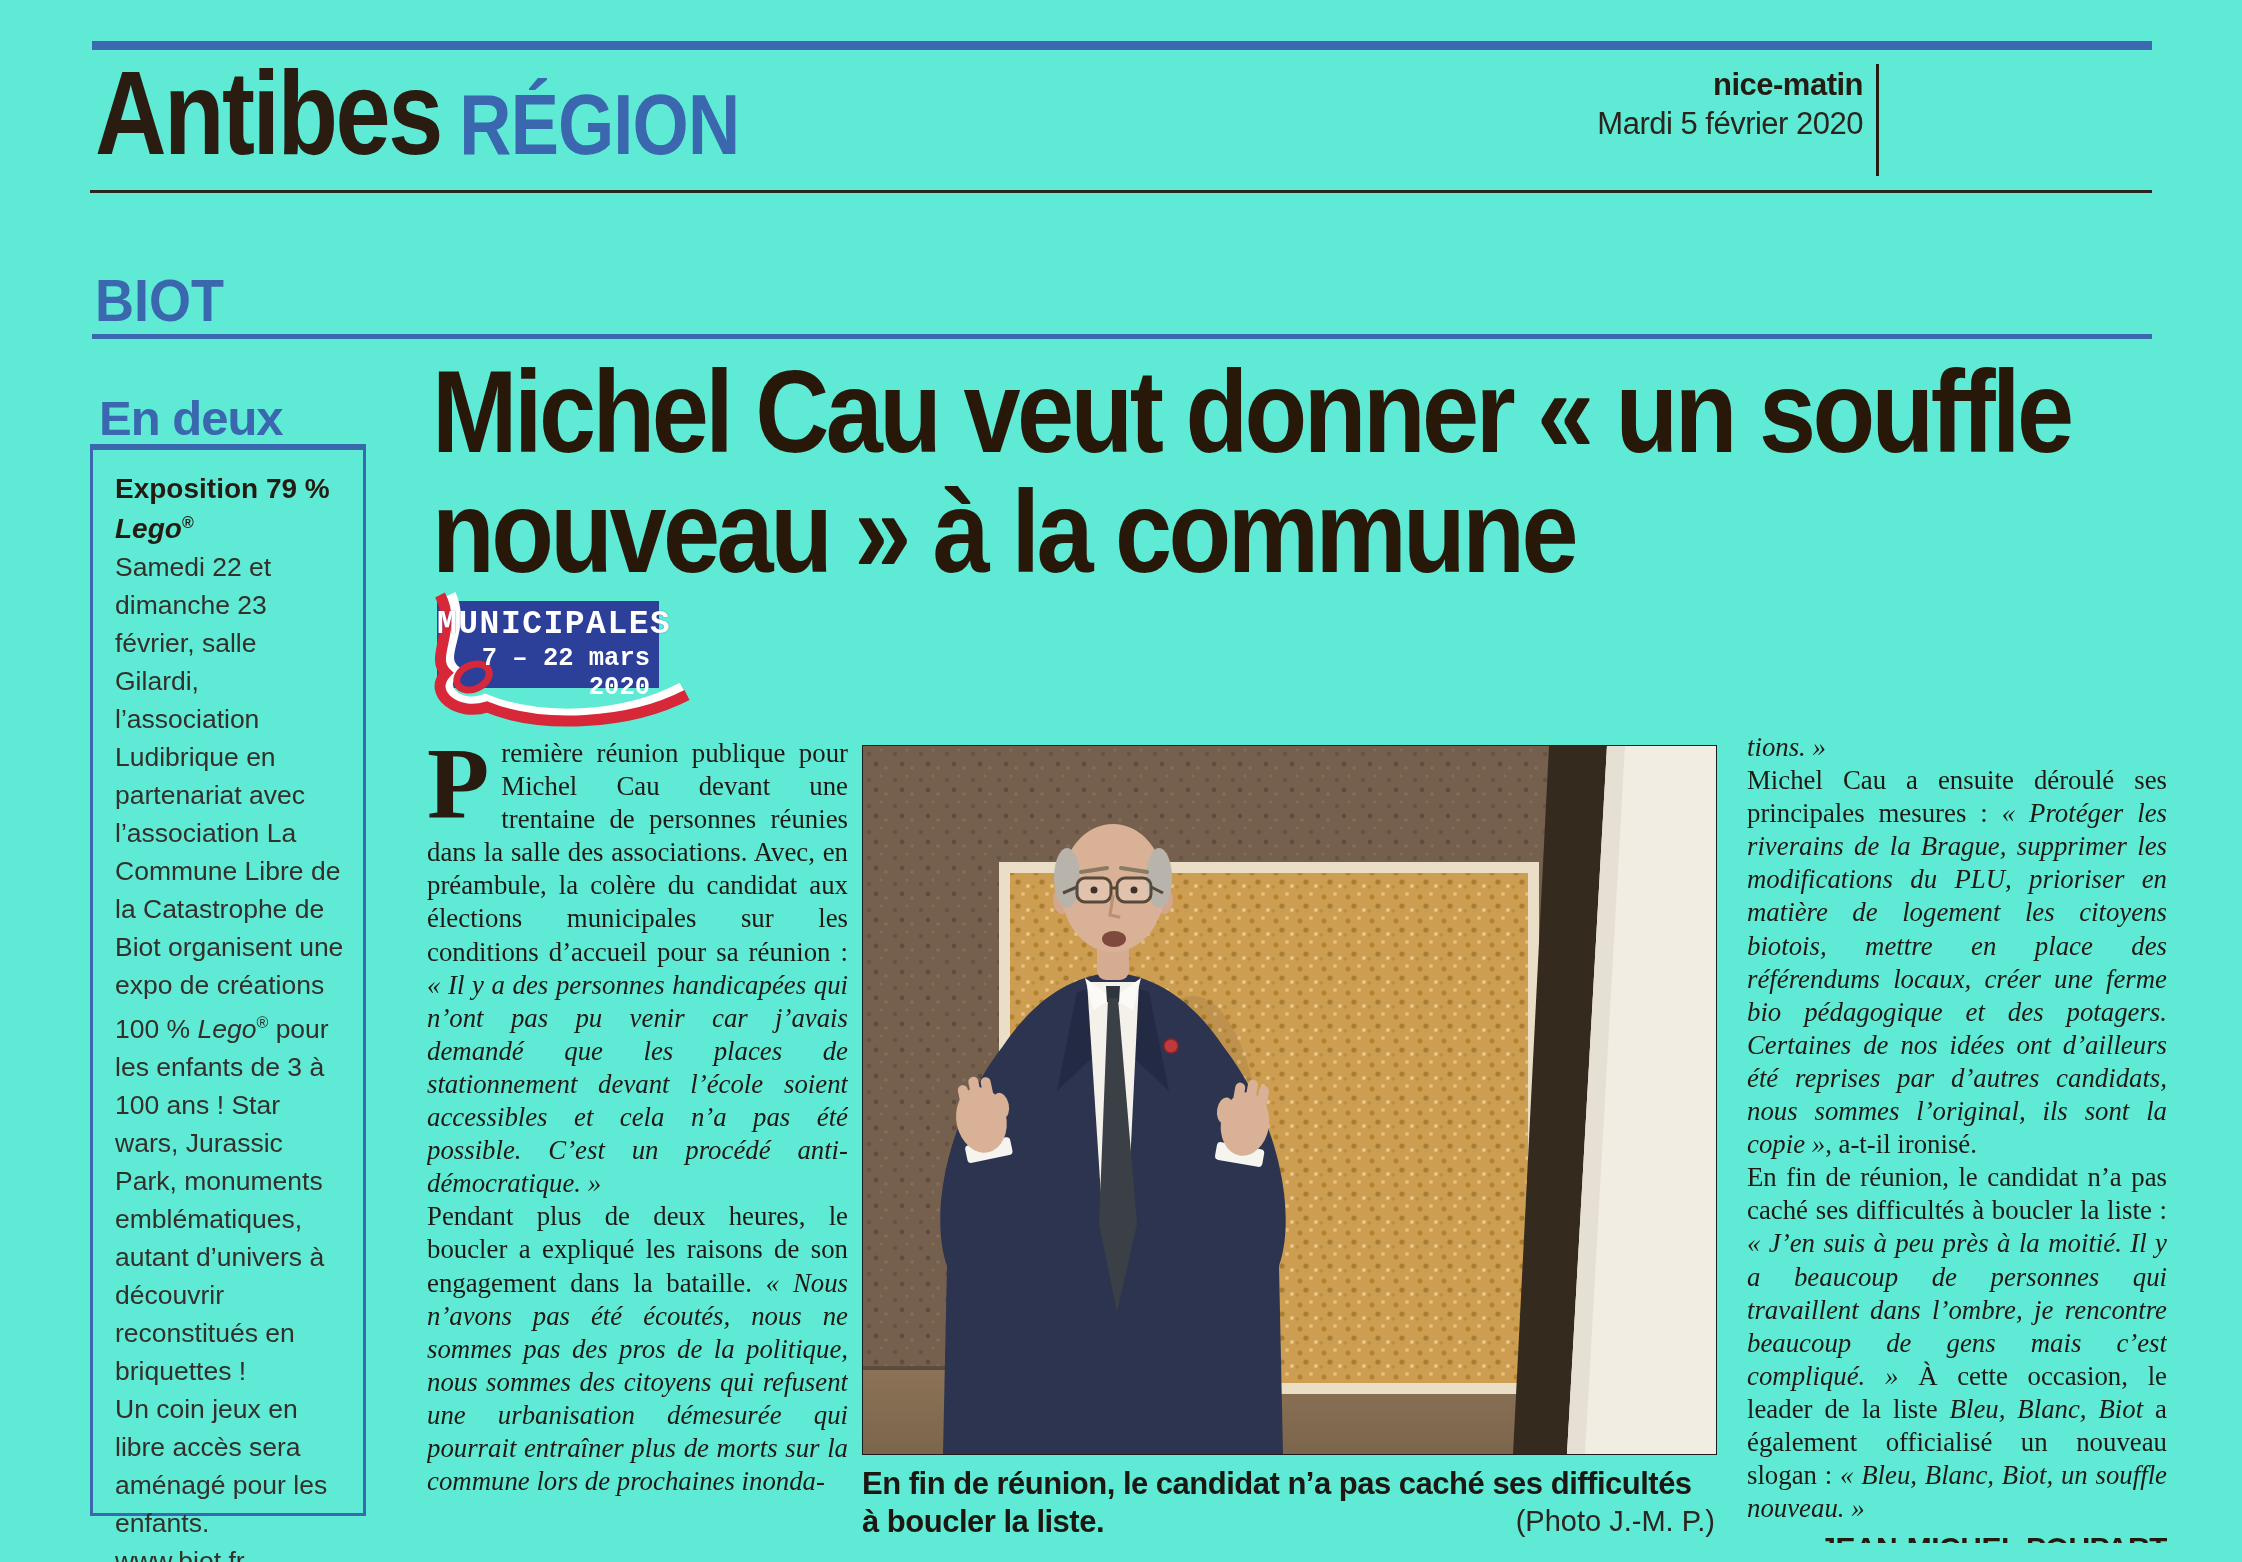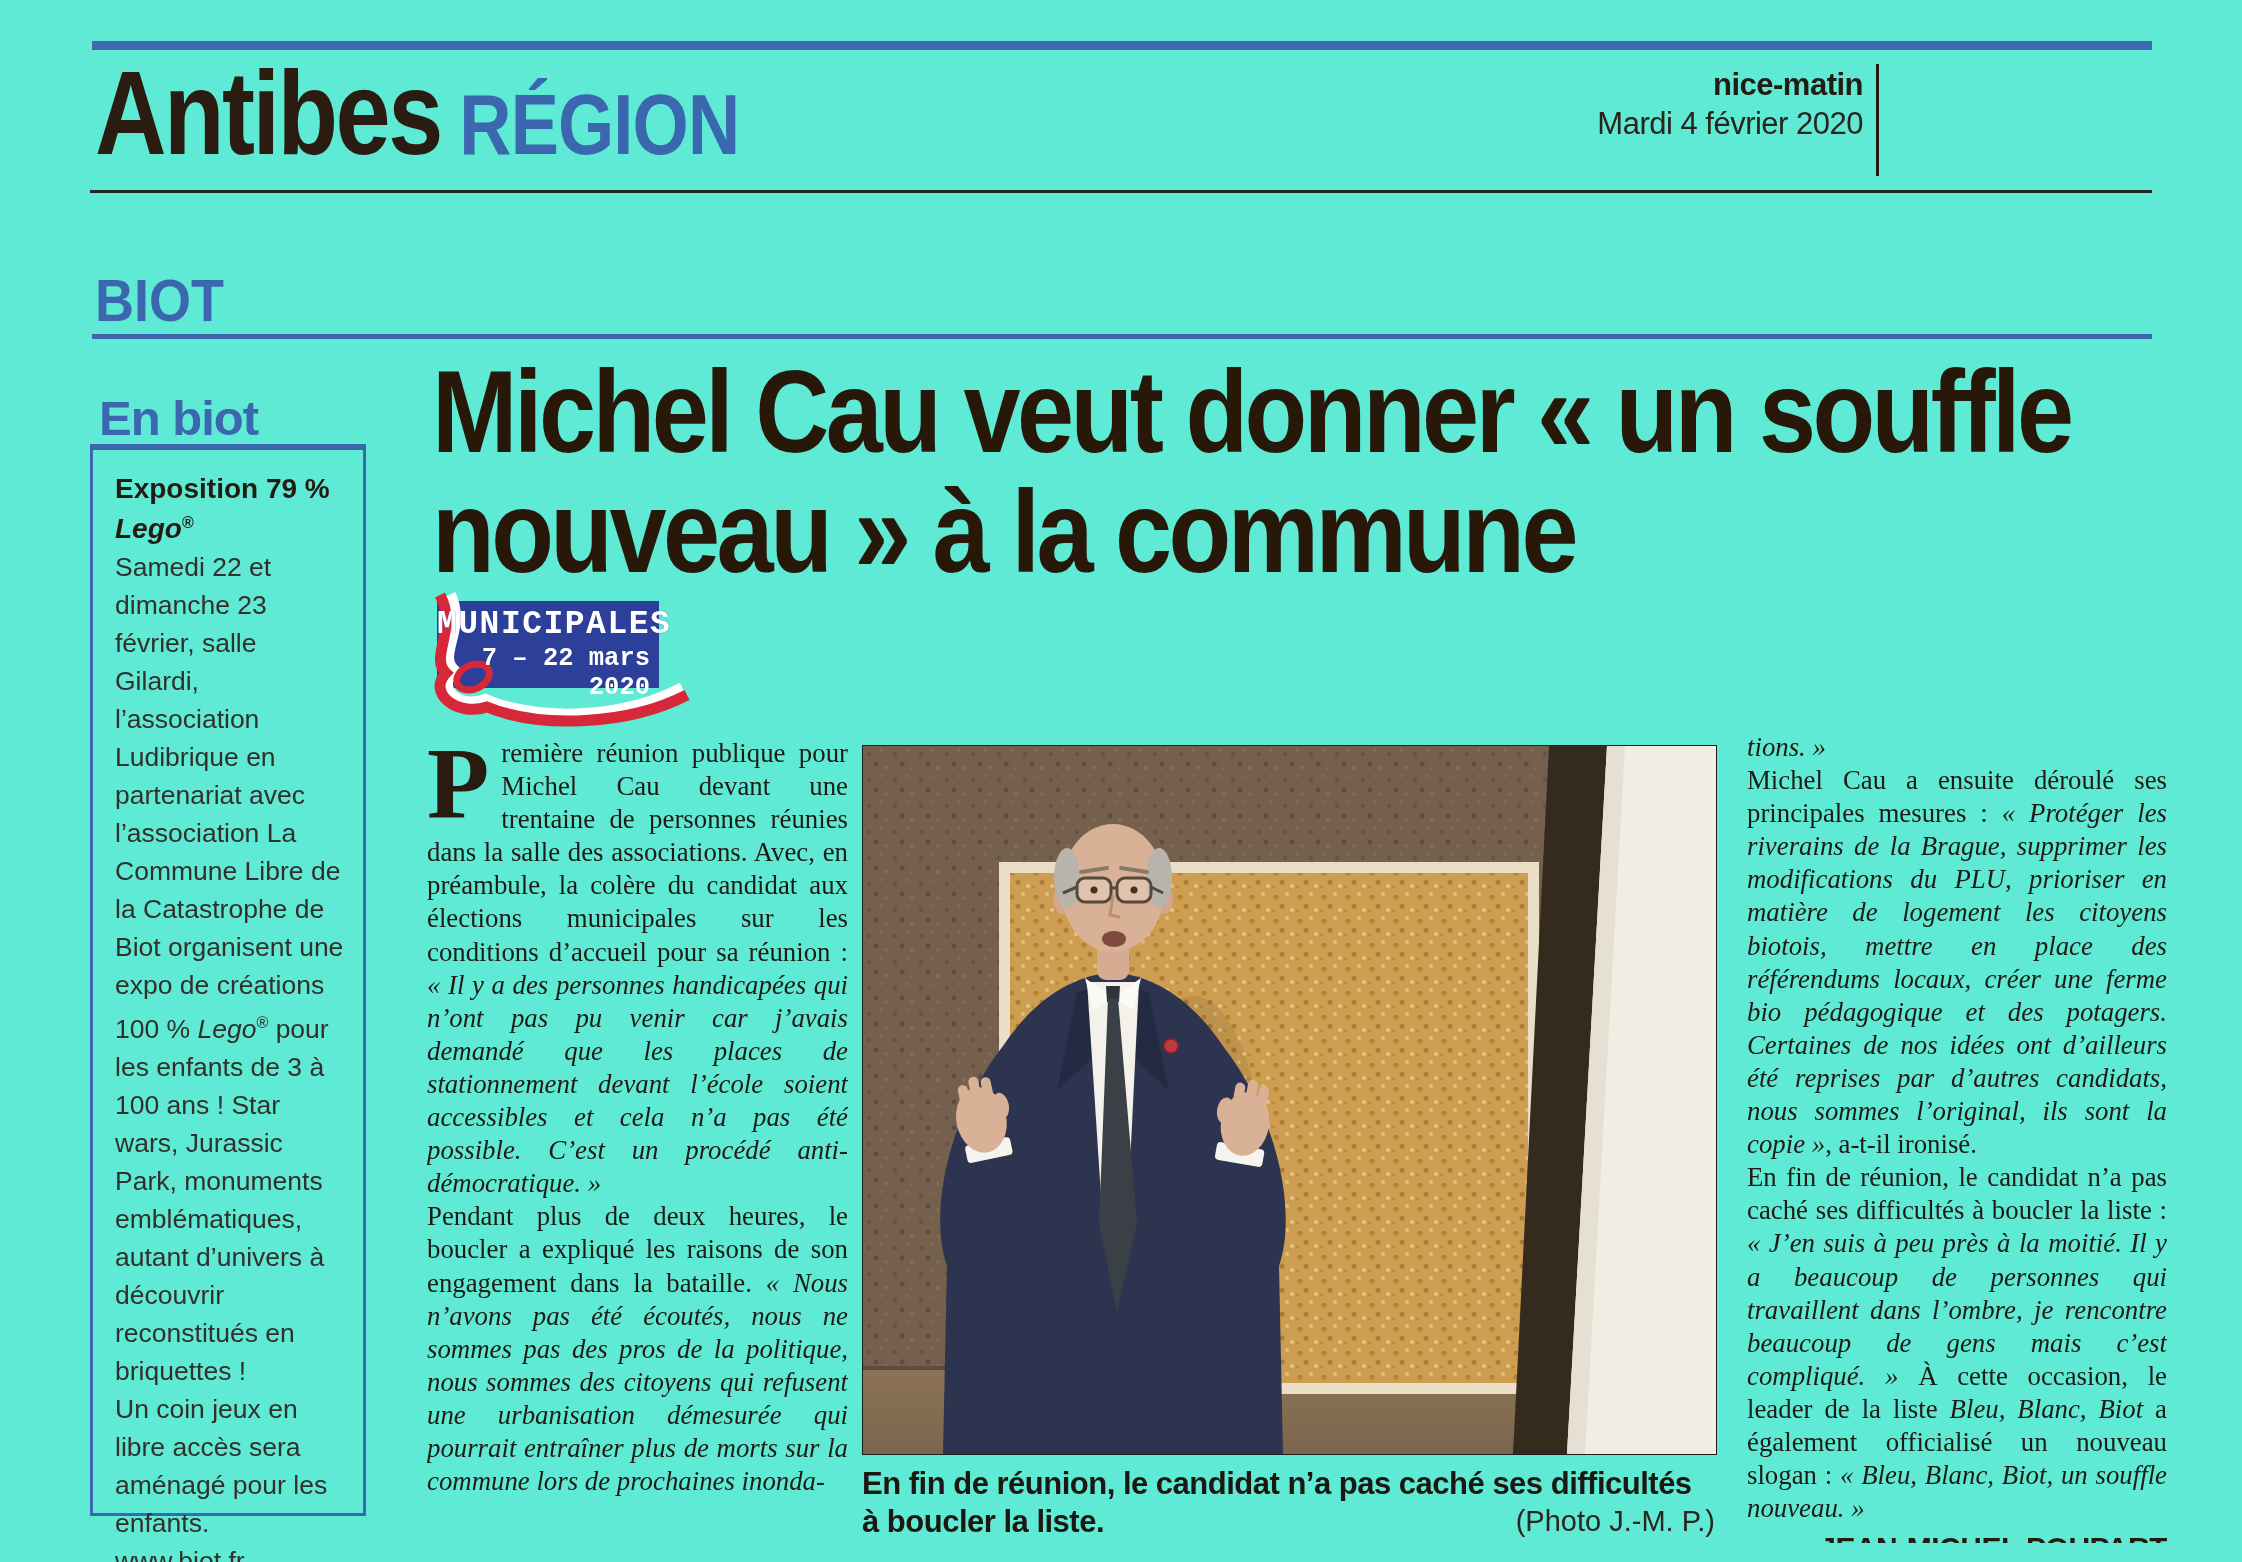--- a/index.html
+++ b/index.html
@@ -61,29 +61,29 @@
 <body>
 
 <div class="page">
 
   <div class="topbar"></div>
   <div class="masthead">
     <span class="mh-section">Antibes</span><span class="mh-edition">RÉGION</span>
   </div>
   <div class="mh-right">
     <div class="mh-brand">nice-matin</div>
-    <div class="mh-date">Mardi 4 février 2020</div>
+    <div class="mh-date">Mardi 5 février 2020</div>
   </div>
   <div class="mh-vline"></div>
   <div class="rule-dark"></div>
 
   <div class="rubric">BIOT</div>
   <div class="rule-blue"></div>
 
-  <div class="enbref-title">En biot</div>
+  <div class="enbref-title">En deux</div>
   <div class="sidebar-box">
     <div class="sb-item">
       <h3><span>Exposition 79 %</span><br><em>Lego</em><sup>®</sup></h3>
       <p><span>Samedi 22 et dimanche 23 février, salle Gilardi, l’association Ludibrique en partenariat avec l’association La Commune Libre de la Catastrophe de Biot organisent une expo de créations 100 % </span><em>Lego</em><sup>®</sup><span> pour les enfants de 3 à 100 ans ! Star wars, Jurassic Park, monuments emblématiques, autant d’univers à découvrir reconstitués en briquettes !</span></p>
       <p>Un coin jeux en libre accès sera aménagé pour les enfants. www.biot.fr</p>
     </div>
     <div class="sb-item">
       <h3>Le cerveau est-il un ordinateur comme les autres ?</h3>
 
     </div>

